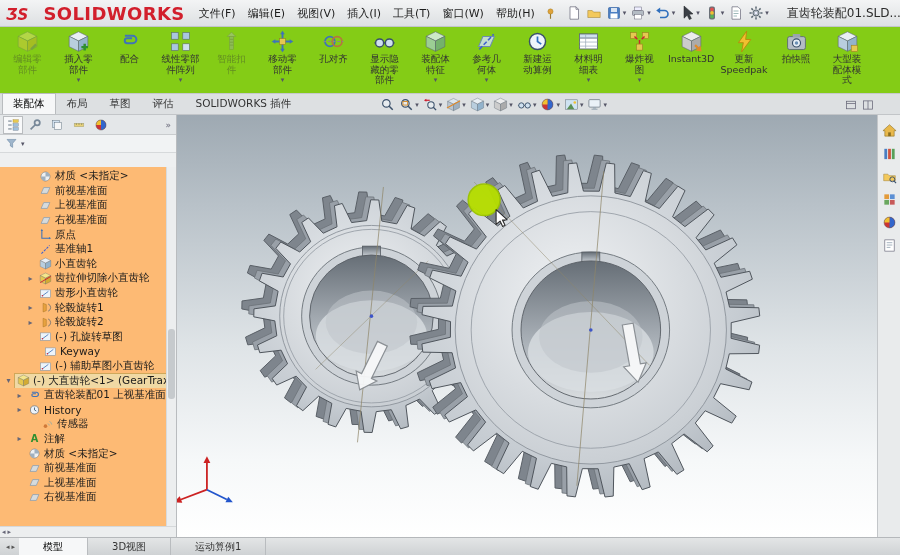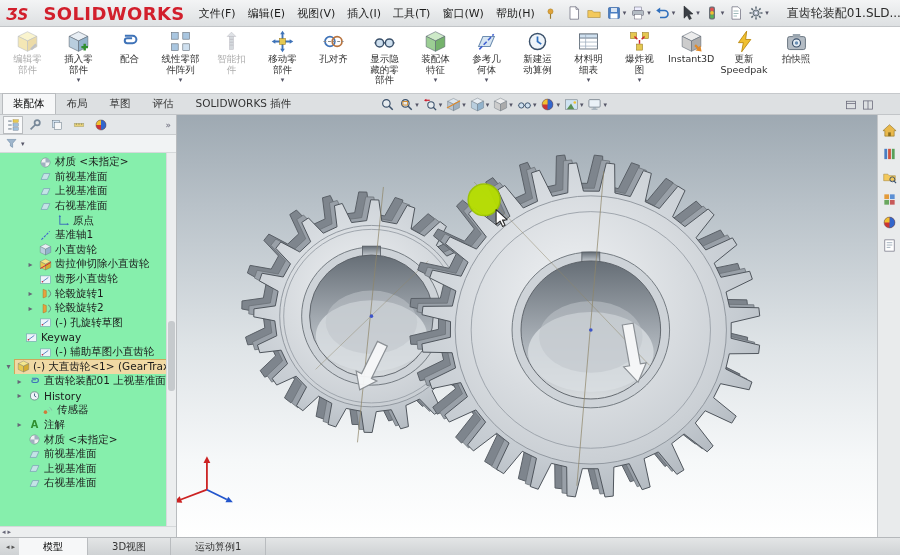--- a/index.html
+++ b/index.html
@@ -20,21 +20,21 @@
   .qa-btn{display:flex;align-items:center;padding:2px 2px;}
   .qa-btn .ic svg{width:16px;height:16px;}
   .ddflag{display:none;font-size:7px;color:#556;margin-left:1px;}
   .dd .ddflag{display:inline;}
   .doc-title{margin-left:16px;font-size:12px;color:#2a2a2a;}
   .tb-right{margin-left:auto;display:flex;align-items:center;}
   .ctrl{width:25px;height:19px;display:flex;align-items:center;justify-content:center;color:#444;font-size:11px;}
   .ctrl.help{font-weight:bold;}
 
   
-  .ribbon{height:64px;flex:none;background:#ffffff;border-bottom:1px solid #c6c9cc;display:flex;align-items:stretch;padding:1px 2px;overflow:hidden;}
+  .ribbon{height:64px;flex:none;background:#84cc16;border-bottom:1px solid #c6c9cc;display:flex;align-items:stretch;padding:1px 2px;overflow:hidden;}
   .rbtn{min-width:45px;padding:2px 3px 0;display:flex;flex-direction:column;align-items:center;gap:1px;}
   .rbtn .ic svg{width:23px;height:23px;}
   .rbtn .lbl{font-size:9.5px;line-height:1.12;text-align:center;white-space:pre-line;color:#333;}
   .rbtn.grayed{opacity:.42;}
   .rbtn .ddflag{margin:0;}
 
   
   .tabrow{height:20px;flex:none;background:#dde0e2;border-bottom:1px solid #c2c5c8;display:flex;align-items:flex-end;padding-left:2px;}
   .ctabs{display:flex;height:100%;align-items:flex-end;}
   .ctab{padding:3px 10px 3px;font-size:10.5px;color:#333;border:1px solid transparent;border-bottom:none;}
@@ -51,21 +51,21 @@
   
   .panel{width:176px;flex:none;background:#eef0f1;border-right:1px solid #b9bcbf;display:flex;flex-direction:column;min-height:0;}
   .mgr-tabs{height:19px;flex:none;display:flex;align-items:center;gap:2px;background:#e4e7e9;border-bottom:1px solid #c9ccce;padding:0 3px;}
   .mgr-tabs::after{content:"»";margin-left:auto;color:#667;font-size:9px;padding-right:2px;}
   .mgr-tab{padding:1px 2px;border:1px solid transparent;}
   .mgr-tab.active{background:#f8f9fa;border-color:#b9bcbf;}
   .mgr-tab svg{width:14px;height:14px;}
   .filter-row{height:17px;flex:none;display:flex;align-items:center;gap:3px;padding:0 5px;background:#f1f3f4;border-bottom:1px solid #d6d9db;}
   .filter-row svg{width:13px;height:13px;}
   .filter-dd{font-size:7px;color:#556;}
-  .tree{flex:1;background:#86efac;overflow:hidden;position:relative;padding-top:2px;}
+  .tree{flex:1;background:#fdba74;overflow:hidden;position:relative;padding-top:2px;margin-top:14px;}
   .trow{height:14.6px;display:flex;align-items:center;gap:2px;font-size:10.5px;white-space:nowrap;overflow:hidden;}
   .trow .tw{width:9px;flex:none;font-size:8px;color:#667;text-align:center;visibility:hidden;}
   .trow.arrow .tw,.trow.open .tw{visibility:visible;}
   .trow .tic svg{width:13px;height:13px;}
   .tsel{display:flex;align-items:center;gap:3px;padding:0 2px;}
   .trow.selected .tsel{background:#f0d9a4;outline:1px solid #cfa75a;}
   .tlabel{color:#1b1b1b;}
   .vscroll{position:absolute;right:0;top:0;bottom:0;width:9px;background:#eceeef;border-left:1px solid #d8dbdd;}
   .vthumb{position:absolute;left:1px;right:1px;top:45%;height:70px;background:#c6cacd;border-radius:3px;}
   .hscroll{height:10px;flex:none;background:#eceeef;border-top:1px solid #d5d8da;display:flex;align-items:center;gap:2px;padding:0 2px;font-size:7px;color:#667;}
@@ -422,20 +422,34 @@
             <rect x="1.8" y="4.6" width="12.4" height="9" rx="1.4" fill="#b4bcc4" stroke="#5a6672" stroke-width=".6"></rect>
             <rect x="5.4" y="2.8" width="5.2" height="2.2" fill="#9aa5af"></rect>
             <circle cx="8" cy="9" r="2.8" fill="#e6eef5" stroke="#3a506a" stroke-width=".8"></circle>
             <circle cx="8" cy="9" r="1.2" fill="#6a8fb5"></circle>
           </svg>
         </span>
         <span class="lbl">拍快照</span>
 
       </div>
 
+      <div class="rbtn">
+        <span class="ic">
+          <svg viewBox="0 0 16 16" xmlns="http://www.w3.org/2000/svg">
+            <polygon points="8,1.2 14.5,4.4 8,7.6 1.5,4.4" fill="#e8eef4" stroke="#5a6672" stroke-width=".4"></polygon>
+            <polygon points="1.5,4.4 8,7.6 8,14.8 1.5,11.6" fill="#b9cede" stroke="#5a6672" stroke-width=".4"></polygon>
+            <polygon points="14.5,4.4 8,7.6 8,14.8 14.5,11.6" fill="#93b3cc" stroke="#5a6672" stroke-width=".4"></polygon>
+            <rect x="10.6" y="10.6" width="4.4" height="4.4" fill="#e5c851" stroke="#997c20" stroke-width=".4"></rect>
+          </svg>
+        </span>
+        <span class="lbl">大型装
+配体模
+式</span>
+
+      </div>
     </div>
 
   <div class="tabrow">
     <div class="ctabs">
 
     <span class="ctab active">装配体</span>
         <span class="ctab">布局</span>
         <span class="ctab">草图</span>
         <span class="ctab">评估</span>
         <span class="ctab">SOLIDWORKS 插件</span>
@@ -653,21 +667,21 @@
             <span class="tsel">
               <span class="tic">
                 <svg viewBox="0 0 16 16" xmlns="http://www.w3.org/2000/svg">
                   <polygon points="2.6,11.6 5.8,4.4 13.4,4.4 10.2,11.6" fill="#cfe0f0" fill-opacity=".85" stroke="#6d8db0" stroke-width=".7"></polygon>
                 </svg>
               </span>
               <span class="tlabel">右视基准面</span>
             </span>
           </div>
 
-          <div class="trow" style="padding-left: 44px;">
+          <div class="trow" style="padding-left: 26px;">
             <span class="tw">▸</span>
             <span class="tsel">
               <span class="tic">
                 <svg viewBox="0 0 16 16" xmlns="http://www.w3.org/2000/svg">
                   <path d="M3.5 2.5v10h10" fill="none" stroke="#3f73b8" stroke-width="1.3"></path>
                   <polygon points="3.5,1 2.1,3.8 4.9,3.8" fill="#3f73b8"></polygon>
                   <polygon points="15,12.5 12.2,11.1 12.2,13.9" fill="#3f73b8"></polygon>
                 </svg>
               </span>
               <span class="tlabel">原点</span>
@@ -762,21 +776,21 @@
                 <svg viewBox="0 0 16 16" xmlns="http://www.w3.org/2000/svg">
                   <rect x="2" y="3.6" width="12" height="9" fill="#eef4fa" stroke="#6d8db0" stroke-width=".6"></rect>
                   <path d="M4.2 10.8 11.5 5.4" stroke="#3f73b8" stroke-width="1"></path>
                   <circle cx="4.2" cy="10.8" r="1" fill="#c23"></circle>
                 </svg>
               </span>
               <span class="tlabel">(-) 孔旋转草图</span>
             </span>
           </div>
 
-          <div class="trow" style="padding-left: 12px;">
+          <div class="trow" style="padding-left: 31px;">
             <span class="tw">▸</span>
             <span class="tsel">
               <span class="tic">
                 <svg viewBox="0 0 16 16" xmlns="http://www.w3.org/2000/svg">
                   <rect x="2" y="3.6" width="12" height="9" fill="#eef4fa" stroke="#6d8db0" stroke-width=".6"></rect>
                   <path d="M4.2 10.8 11.5 5.4" stroke="#3f73b8" stroke-width="1"></path>
                   <circle cx="4.2" cy="10.8" r="1" fill="#c23"></circle>
                 </svg>
               </span>
               <span class="tlabel">Keyway</span>

